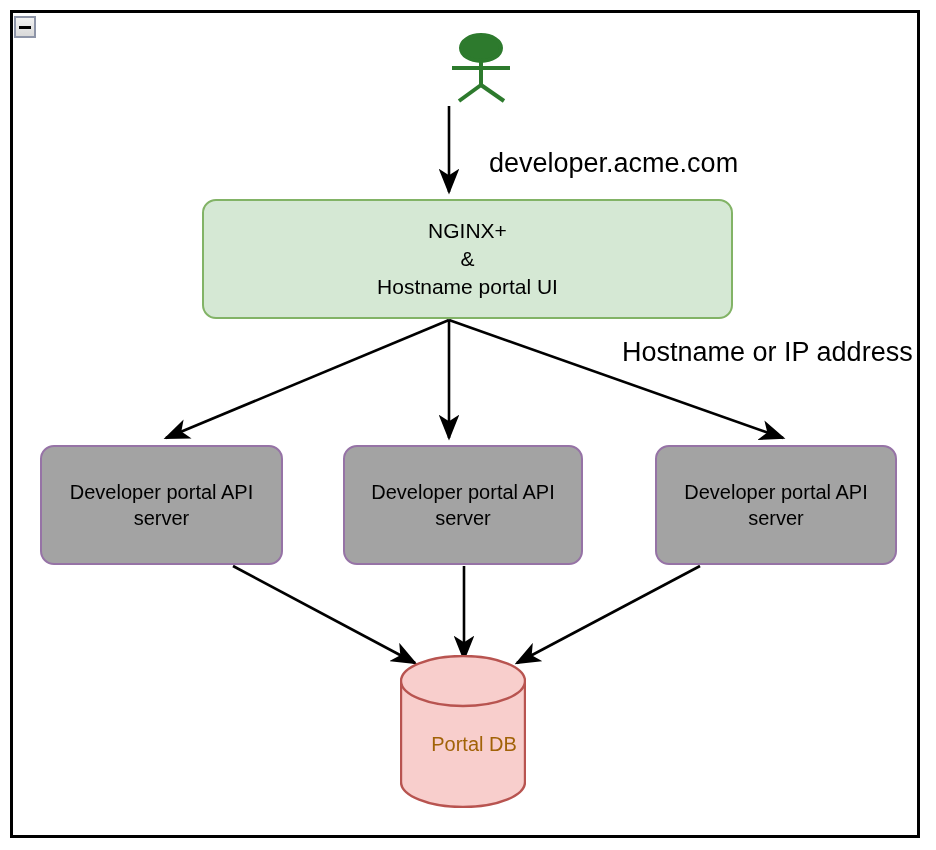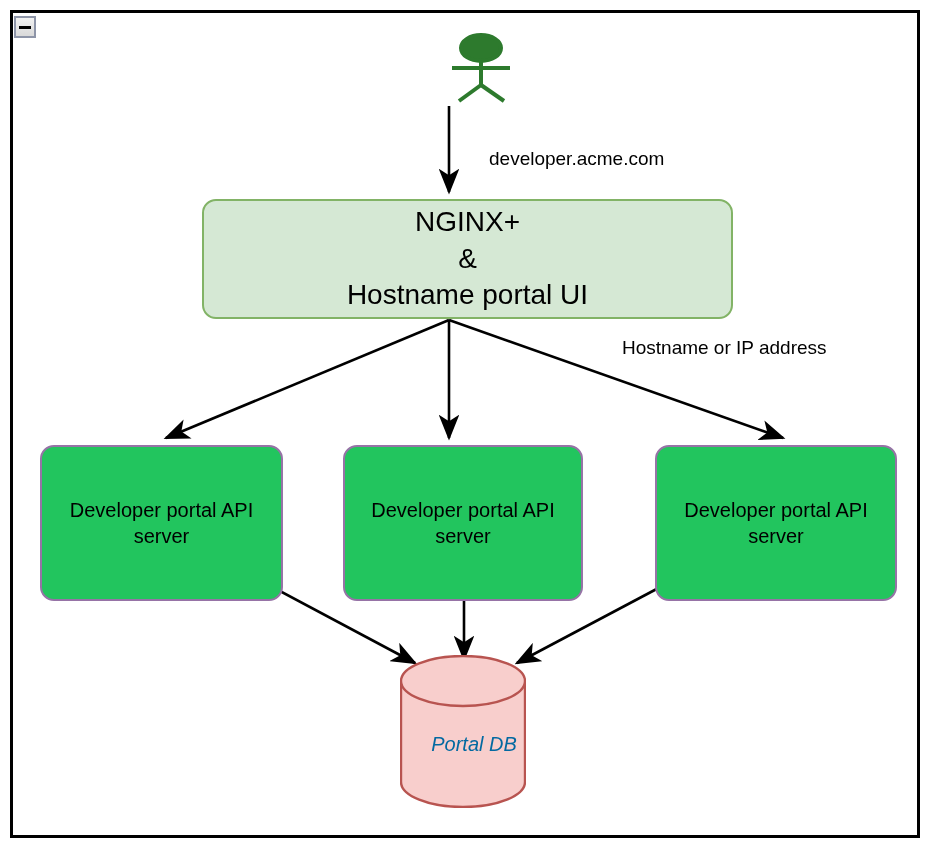--- a/index.html
+++ b/index.html
@@ -74,27 +74,27 @@
   .rounded {
     border-radius: 14px;
   }
   #nginx-node {
     left: 202px;
     top: 199px;
     width: 531px;
     height: 120px;
     background: #d5e8d4;
     border: 2px solid #82b366;
-    font-size: 28px;
+    font-size: 21px;
   }
   .api-node {
     top: 445px;
     width: 243px;
-    height: 156px;
-    background: #22c55e;
+    height: 120px;
+    background: #a3a3a3;
     border: 2px solid #9673a6;
     font-size: 20px;
     padding: 0 0;
   }
   #api-node-1 { left: 40px; }
   #api-node-2 { left: 343px; width: 240px; }
   #api-node-3 { left: 655px; width: 242px; }
 
   
   #db-node {
@@ -107,30 +107,29 @@
   #db-label {
     position: absolute;
     left: 0;
     top: 0;
     width: 148px;
     height: 153px;
     display: flex;
     align-items: center;
     justify-content: center;
     font-size: 20px;
-    color: #0369a1;
+    color: #a16207;
     padding-top: 26px;
     box-sizing: border-box;
-    font-style: italic;
   }
 
   
   .edge-label {
     position: absolute;
-    font-size: 19px;
+    font-size: 27px;
     color: #000000;
     white-space: nowrap;
   }
   #label-domain {
     left: 489px;
     top: 148px;
   }
   #label-hostname {
     left: 622px;
     top: 337px;

